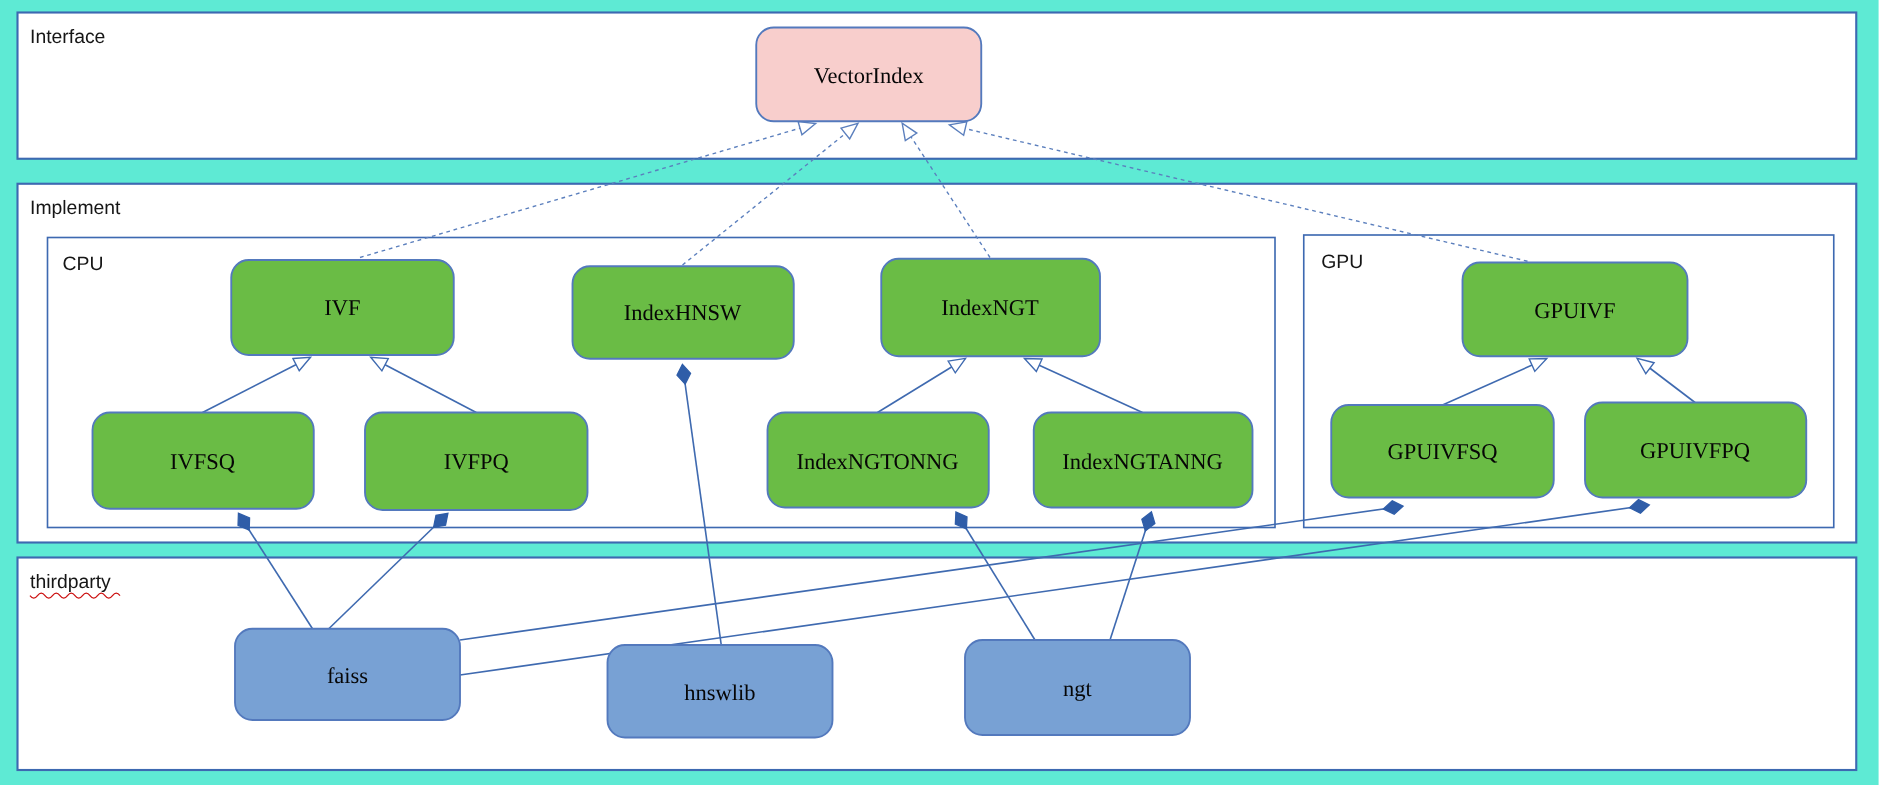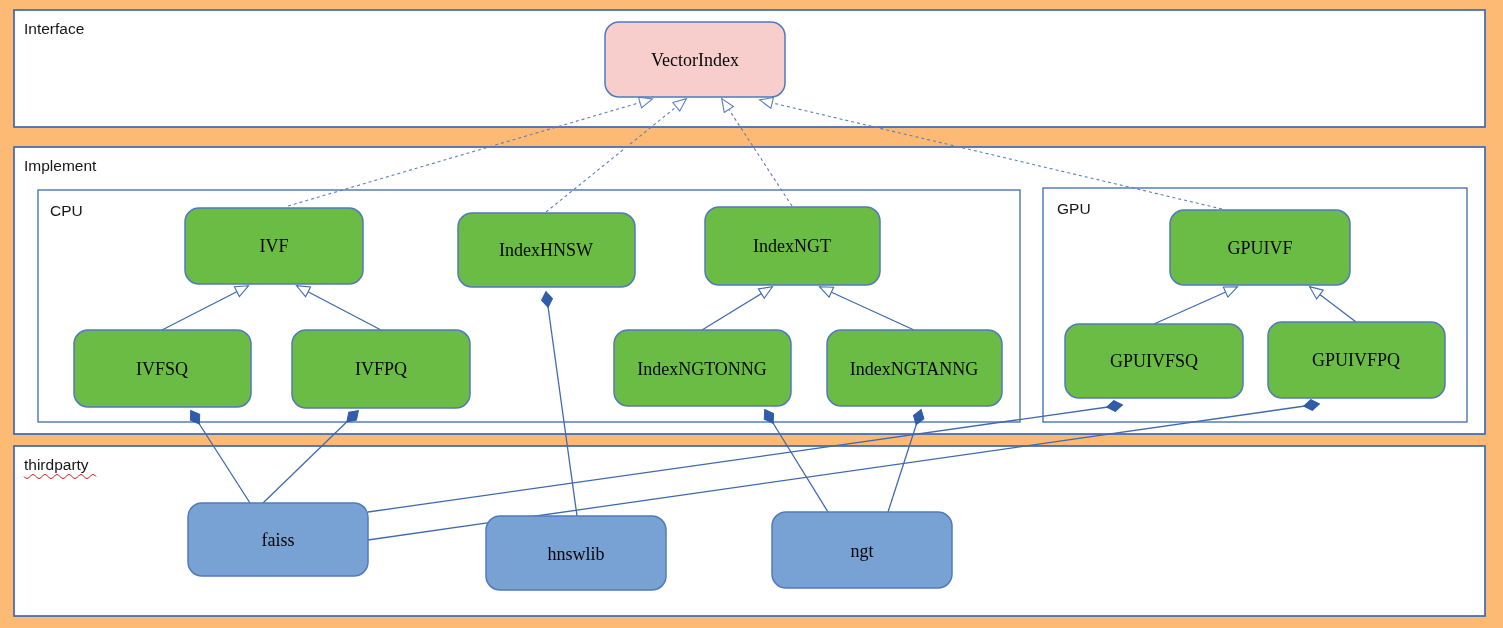--- a/index.html
+++ b/index.html
@@ -1,16 +1,16 @@
 <!DOCTYPE html>
 <html><head>
 <meta charset="utf-8">
 <style>
   html,body{margin:0;padding:0;background:#ffffff;}
-  .stage{position:relative;width:1503px;height:628px;background:#fdba74;font-family:"Liberation Sans",sans-serif;}
+  .stage{position:relative;width:1503px;height:628px;background:#5eead4;font-family:"Liberation Sans",sans-serif;}
   svg{display:block;}
   .container-rect{fill:#ffffff;stroke:#3d69b1;}
   .outer{stroke-width:1.7;}
   .inner{stroke-width:1.3;}
   .section-label{font-family:"Liberation Sans",sans-serif;font-size:15.5px;fill:#161616;}
   .node-label{font-family:"Liberation Serif",serif;font-size:18px;fill:#060606;text-anchor:middle;}
   .node-rect{stroke:#5379bd;stroke-width:1.5;}
   .fill-pink{fill:#f8cecc;}
   .fill-green{fill:#6abc45;}
   .fill-blue{fill:#78a1d4;}

